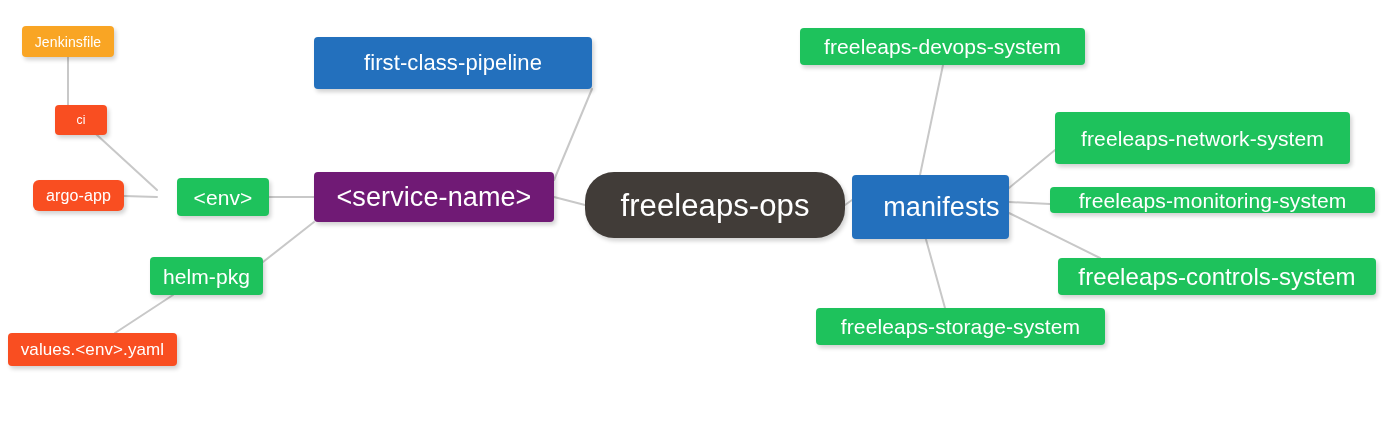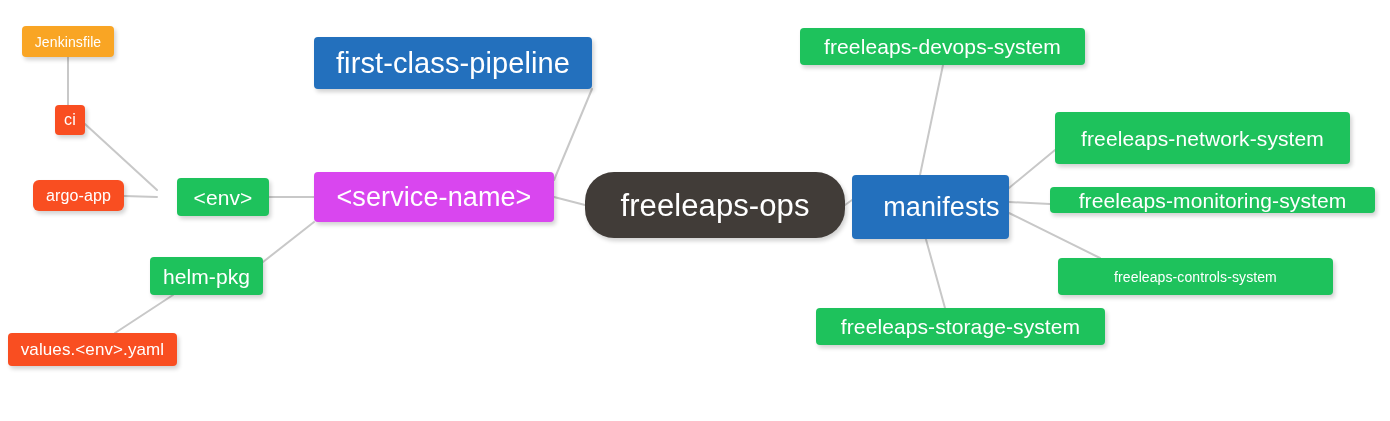--- a/index.html
+++ b/index.html
@@ -58,28 +58,28 @@
       <path d="M 157 197 L 124 196" stroke="#c8c8c8" stroke-width="2" fill="none" stroke-linecap="round"></path>
       <path d="M 173 295 L 115 333" stroke="#c8c8c8" stroke-width="2" fill="none" stroke-linecap="round"></path>
       <path d="M 920 175 L 943 65" stroke="#c8c8c8" stroke-width="2" fill="none" stroke-linecap="round"></path>
       <path d="M 1009 188 L 1055 150" stroke="#c8c8c8" stroke-width="2" fill="none" stroke-linecap="round"></path>
       <path d="M 1009 202 L 1050 204" stroke="#c8c8c8" stroke-width="2" fill="none" stroke-linecap="round"></path>
       <path d="M 1009 213 L 1100 258" stroke="#c8c8c8" stroke-width="2" fill="none" stroke-linecap="round"></path>
       <path d="M 922 225 L 945 308" stroke="#c8c8c8" stroke-width="2" fill="none" stroke-linecap="round"></path>
     </svg>
   <div id="node-layer">
       <div class="mm-node" style="left: 585px; top: 172px; width: 260px; height: 66px; background: rgb(65, 60, 56); font-size: 31px; border-radius: 29px;">freeleaps-ops</div>
-      <div class="mm-node" style="left: 314px; top: 172px; width: 240px; height: 50px; background: #d946ef; font-size: 27px;">&lt;service-name&gt;</div>
+      <div class="mm-node" style="left: 314px; top: 172px; width: 240px; height: 50px; background: #701a75; font-size: 27px;">&lt;service-name&gt;</div>
       <div class="mm-node" style="left: 852px; top: 175px; width: 157px; height: 64px; background: rgb(35, 112, 189); font-size: 27px; padding-left: 22px;">manifests</div>
-      <div class="mm-node" style="left: 314px; top: 37px; width: 278px; height: 52px; background: rgb(35, 112, 189); font-size: 29px;">first-class-pipeline</div>
+      <div class="mm-node" style="left: 314px; top: 37px; width: 278px; height: 52px; background: rgb(35, 112, 189); font-size: 22px;">first-class-pipeline</div>
       <div class="mm-node" style="left: 157px; top: 178px; width: 92px; height: 38px; background: rgb(30, 194, 92); font-size: 21px; margin-left: 20px;">&lt;env&gt;</div>
       <div class="mm-node" style="left: 150px; top: 257px; width: 113px; height: 38px; background: rgb(30, 194, 92); font-size: 21px;">helm-pkg</div>
-      <div class="mm-node" style="left: 55px; top: 105px; width: 30px; height: 30px; background: rgb(249, 78, 33); font-size: 16px;">ci</div>
+      <div class="mm-node" style="left: 55px; top: 105px; width: 52px; height: 30px; background: rgb(249, 78, 33); font-size: 12px;">ci</div>
       <div class="mm-node" style="left: 22px; top: 26px; width: 92px; height: 31px; background: rgb(249, 165, 36); font-size: 14px; text-align: center;">Jenkinsfile</div>
       <div class="mm-node" style="left: 33px; top: 180px; width: 91px; height: 31px; background: rgb(249, 78, 33); font-size: 16px; border-radius: 6px;">argo-app</div>
       <div class="mm-node" style="left: 8px; top: 333px; width: 169px; height: 33px; background: rgb(249, 78, 33); font-size: 17px;">values.&lt;env&gt;.yaml</div>
       <div class="mm-node" style="left: 800px; top: 28px; width: 285px; height: 37px; background: rgb(30, 194, 92); font-size: 21px;">freeleaps-devops-system</div>
       <div class="mm-node" style="left: 1055px; top: 112px; width: 295px; height: 52px; background: rgb(30, 194, 92); font-size: 21px;">freeleaps-network-system</div>
       <div class="mm-node" style="left: 1050px; top: 187px; width: 325px; height: 26px; background: rgb(30, 194, 92); font-size: 21px;">freeleaps-monitoring-system</div>
-      <div class="mm-node" style="left: 1058px; top: 258px; width: 275px; height: 37px; background: rgb(30, 194, 92); font-size: 14px;">freeleaps-controls-system</div>
+      <div class="mm-node" style="left: 1058px; top: 258px; width: 318px; height: 37px; background: rgb(30, 194, 92); font-size: 24px;">freeleaps-controls-system</div>
       <div class="mm-node" style="left: 816px; top: 308px; width: 289px; height: 37px; background: rgb(30, 194, 92); font-size: 21px;">freeleaps-storage-system</div>
     </div>
 </div>
 
 </body></html>

